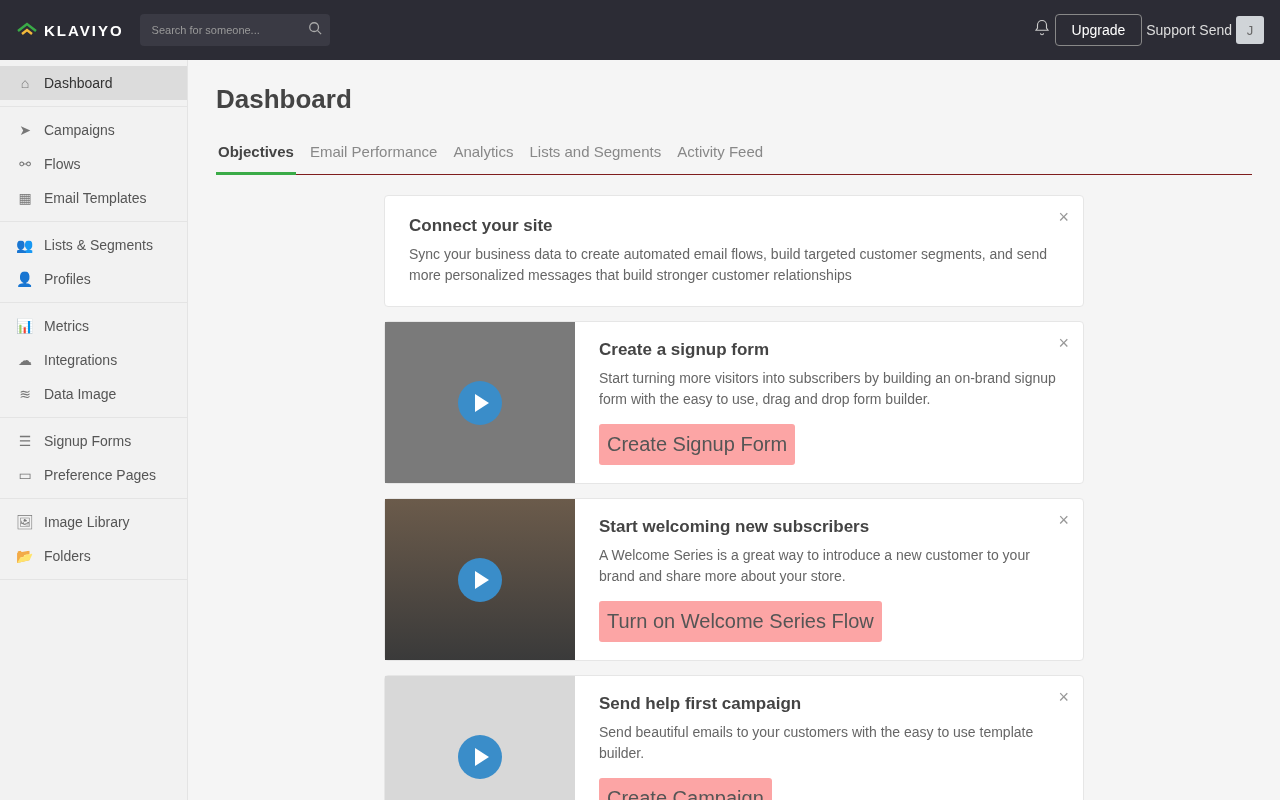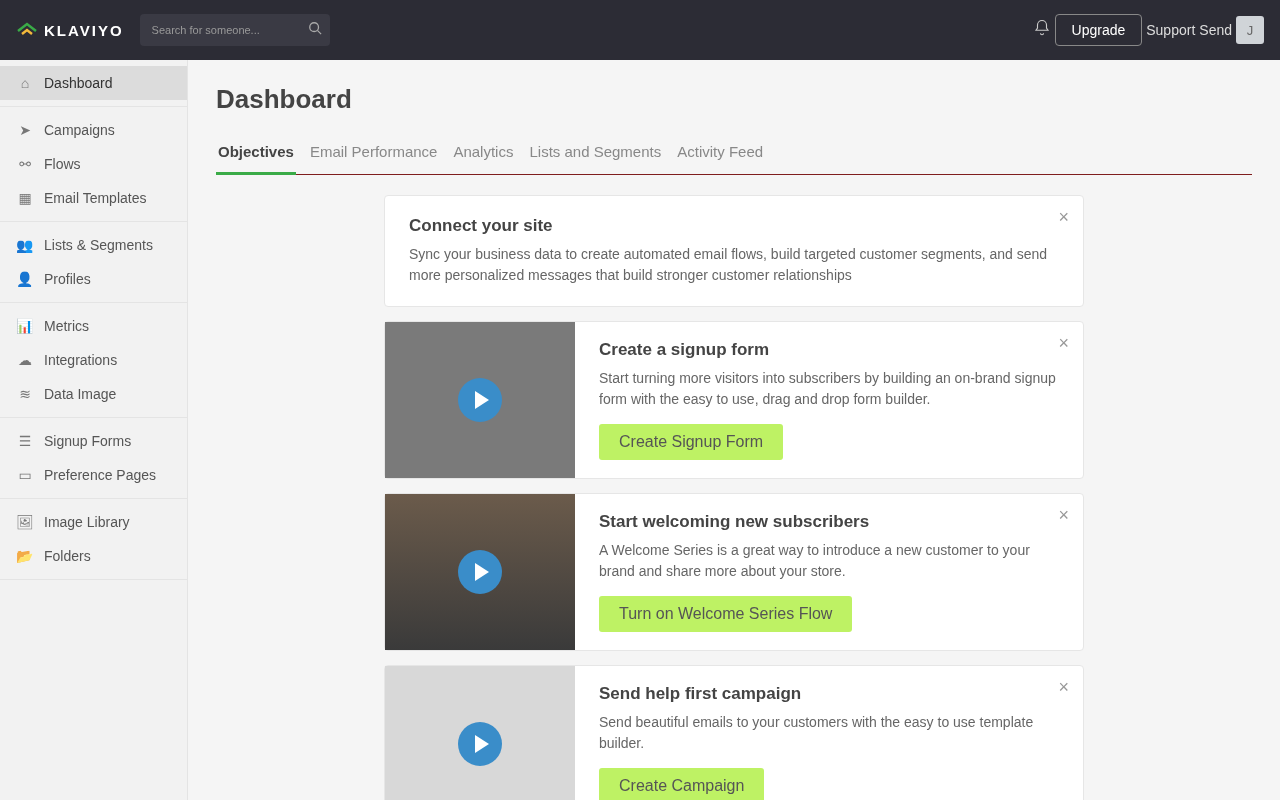--- a/index.html
+++ b/index.html
@@ -42,21 +42,21 @@
 .close-x { position: absolute; top: 12px; right: 14px; color: #999; font-size: 18px; cursor: pointer; line-height: 1; }
 
 .card.media { padding: 0; }
 .thumb { width: 190px; min-height: 140px; background: #888; position: relative; flex-shrink: 0; display: flex; align-items: center; justify-content: center; }
 .thumb .play { width: 44px; height: 44px; background: #3a8dc9; border-radius: 50%; display: flex; align-items: center; justify-content: center; }
 .thumb .play::after { content: ""; border-left: 14px solid #fff; border-top: 9px solid transparent; border-bottom: 9px solid transparent; margin-left: 4px; }
 .thumb.t1 { background: #7a7a7a; }
 .thumb.t2 { background: linear-gradient(#6b5b4b, #3a3a3a); }
 .thumb.t3 { background: #d8d8d8; }
 .media-body { padding: 18px 24px; flex: 1; }
-.action-btn { display: inline-block; background: #bef264; color: #555; font-size: 16px; font-weight: 500; padding: 9px 20px; border: none; border-radius: 3px; margin-top: 14px; cursor: pointer; }
+.action-btn { display: inline-block; background: #fca5a5; color: #555; font-size: 20px; font-weight: 500; padding: 9px 8px; border: none; border-radius: 3px; margin-top: 14px; cursor: pointer; }
 </style>
 </head>
 <body>
 
 <div class="topbar">
   <div class="logo">
     <span class="logo-mark">
       <svg width="22" height="18" viewBox="0 0 22 18">
           <path d="M2 10 L11 3 L20 10" stroke="#3aab47" stroke-width="2.5" fill="none"></path>
           <path d="M6 13 L11 9 L16 13" stroke="#f3b93b" stroke-width="2.5" fill="none"></path>

